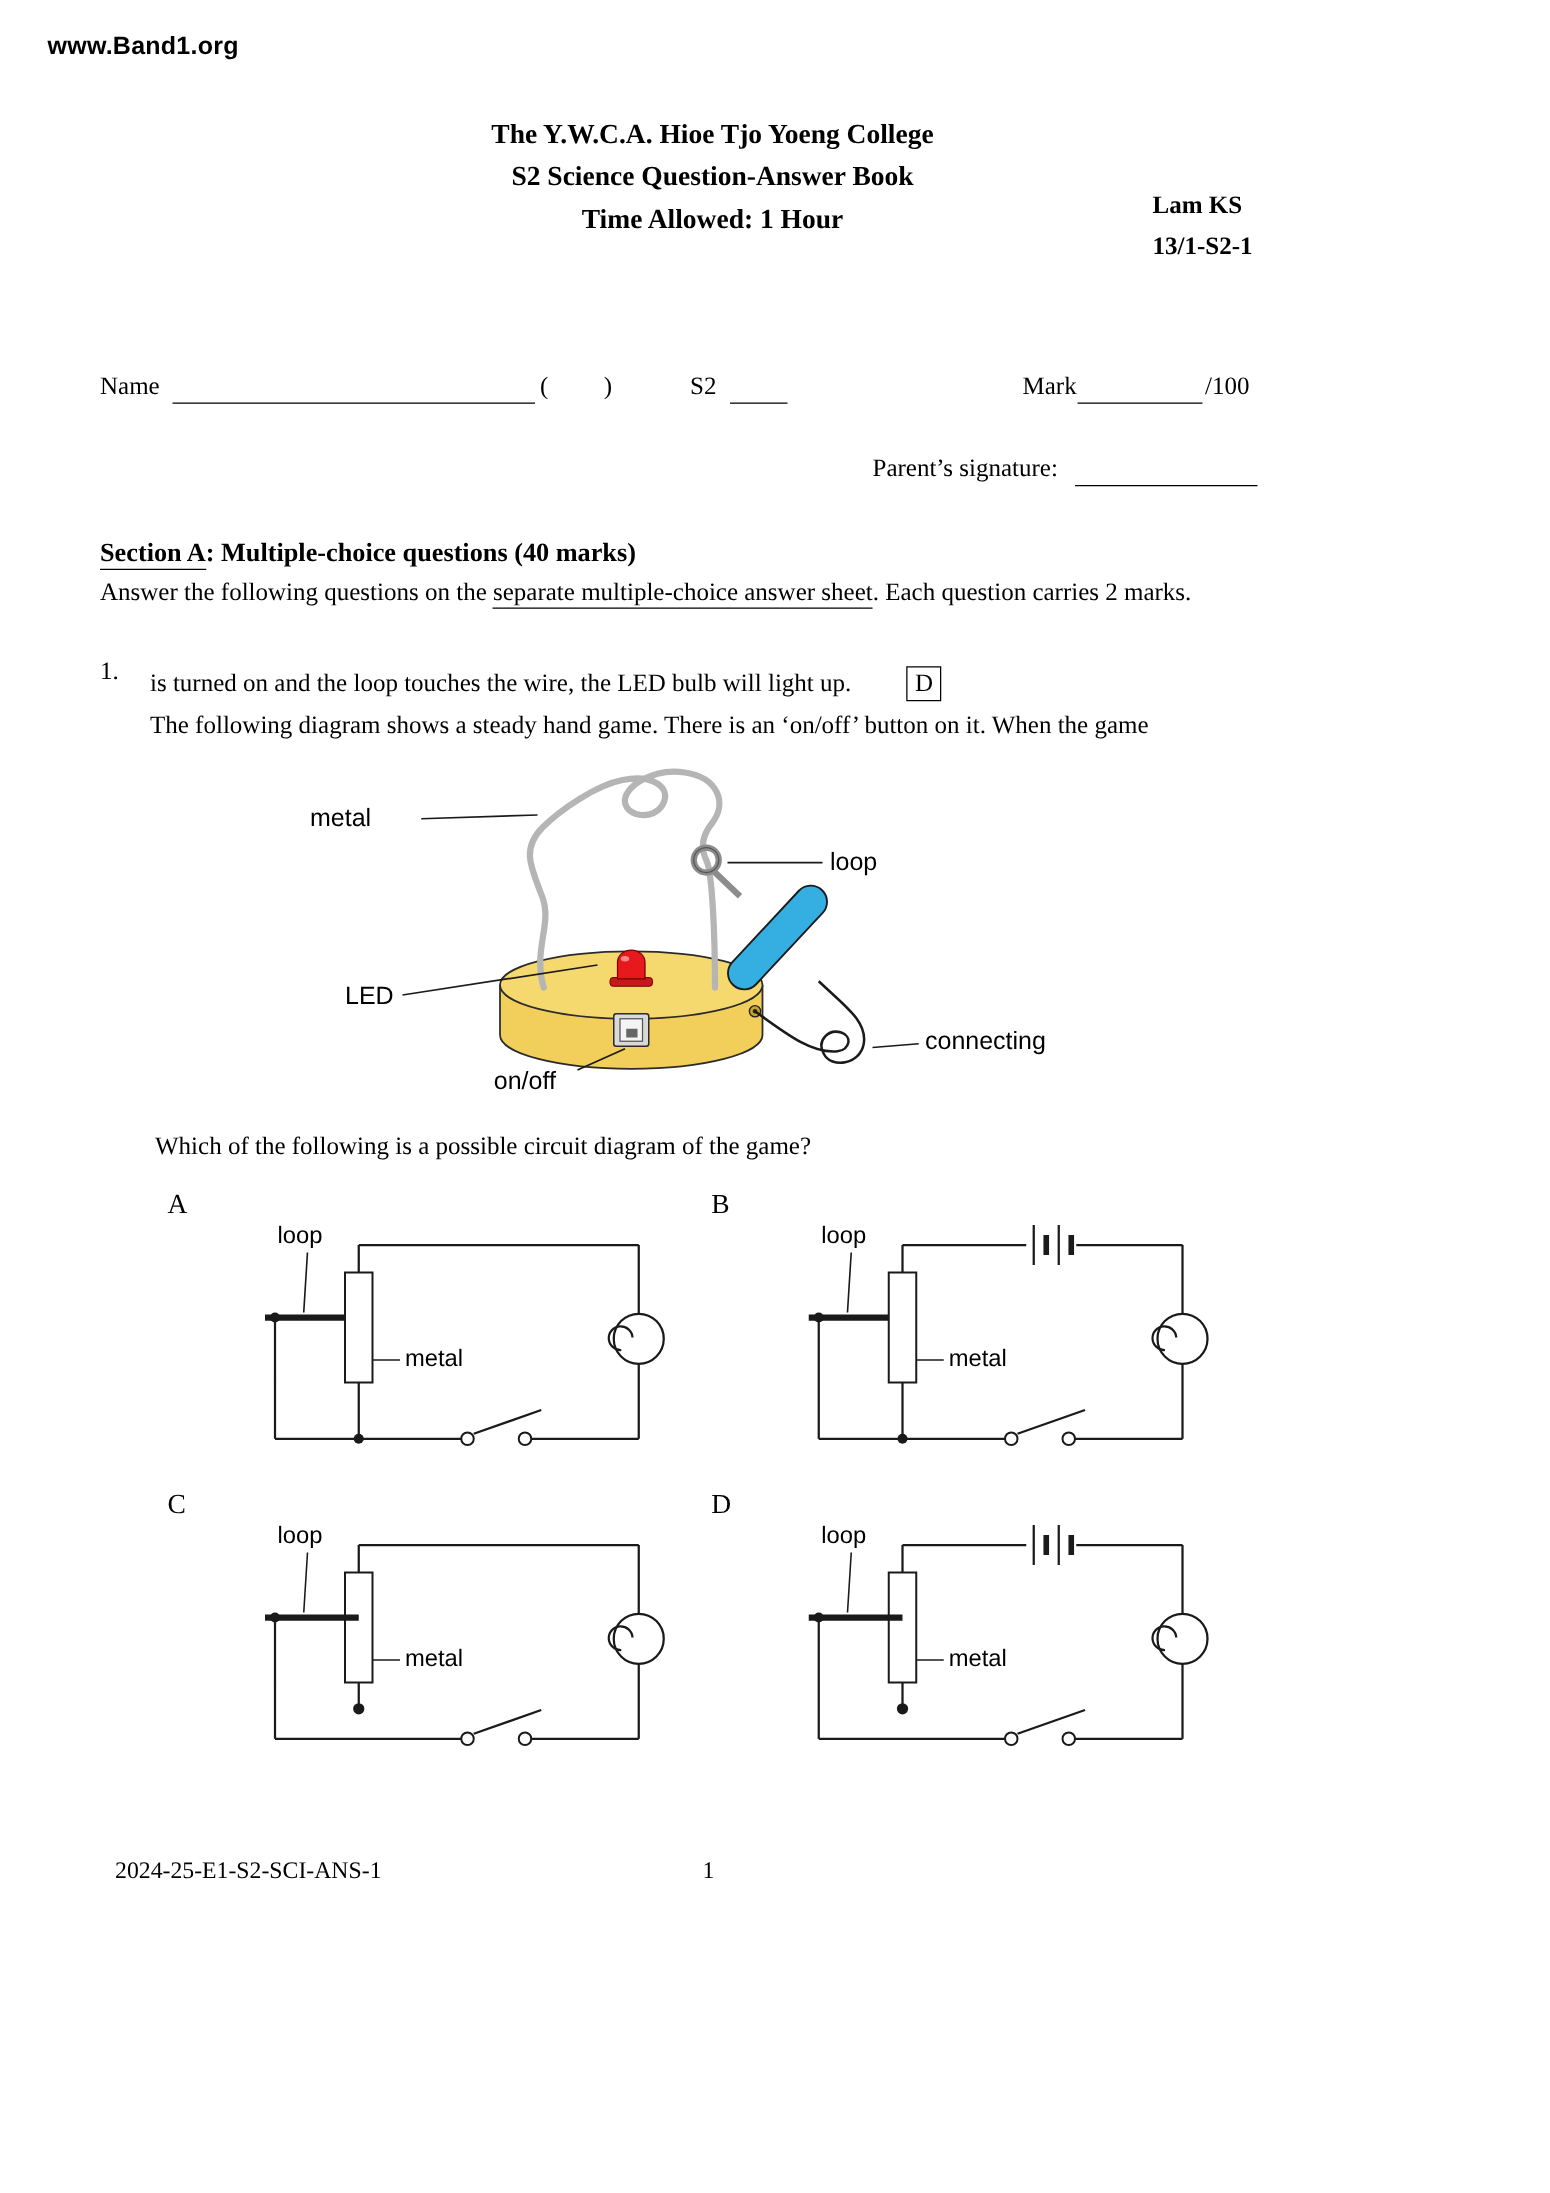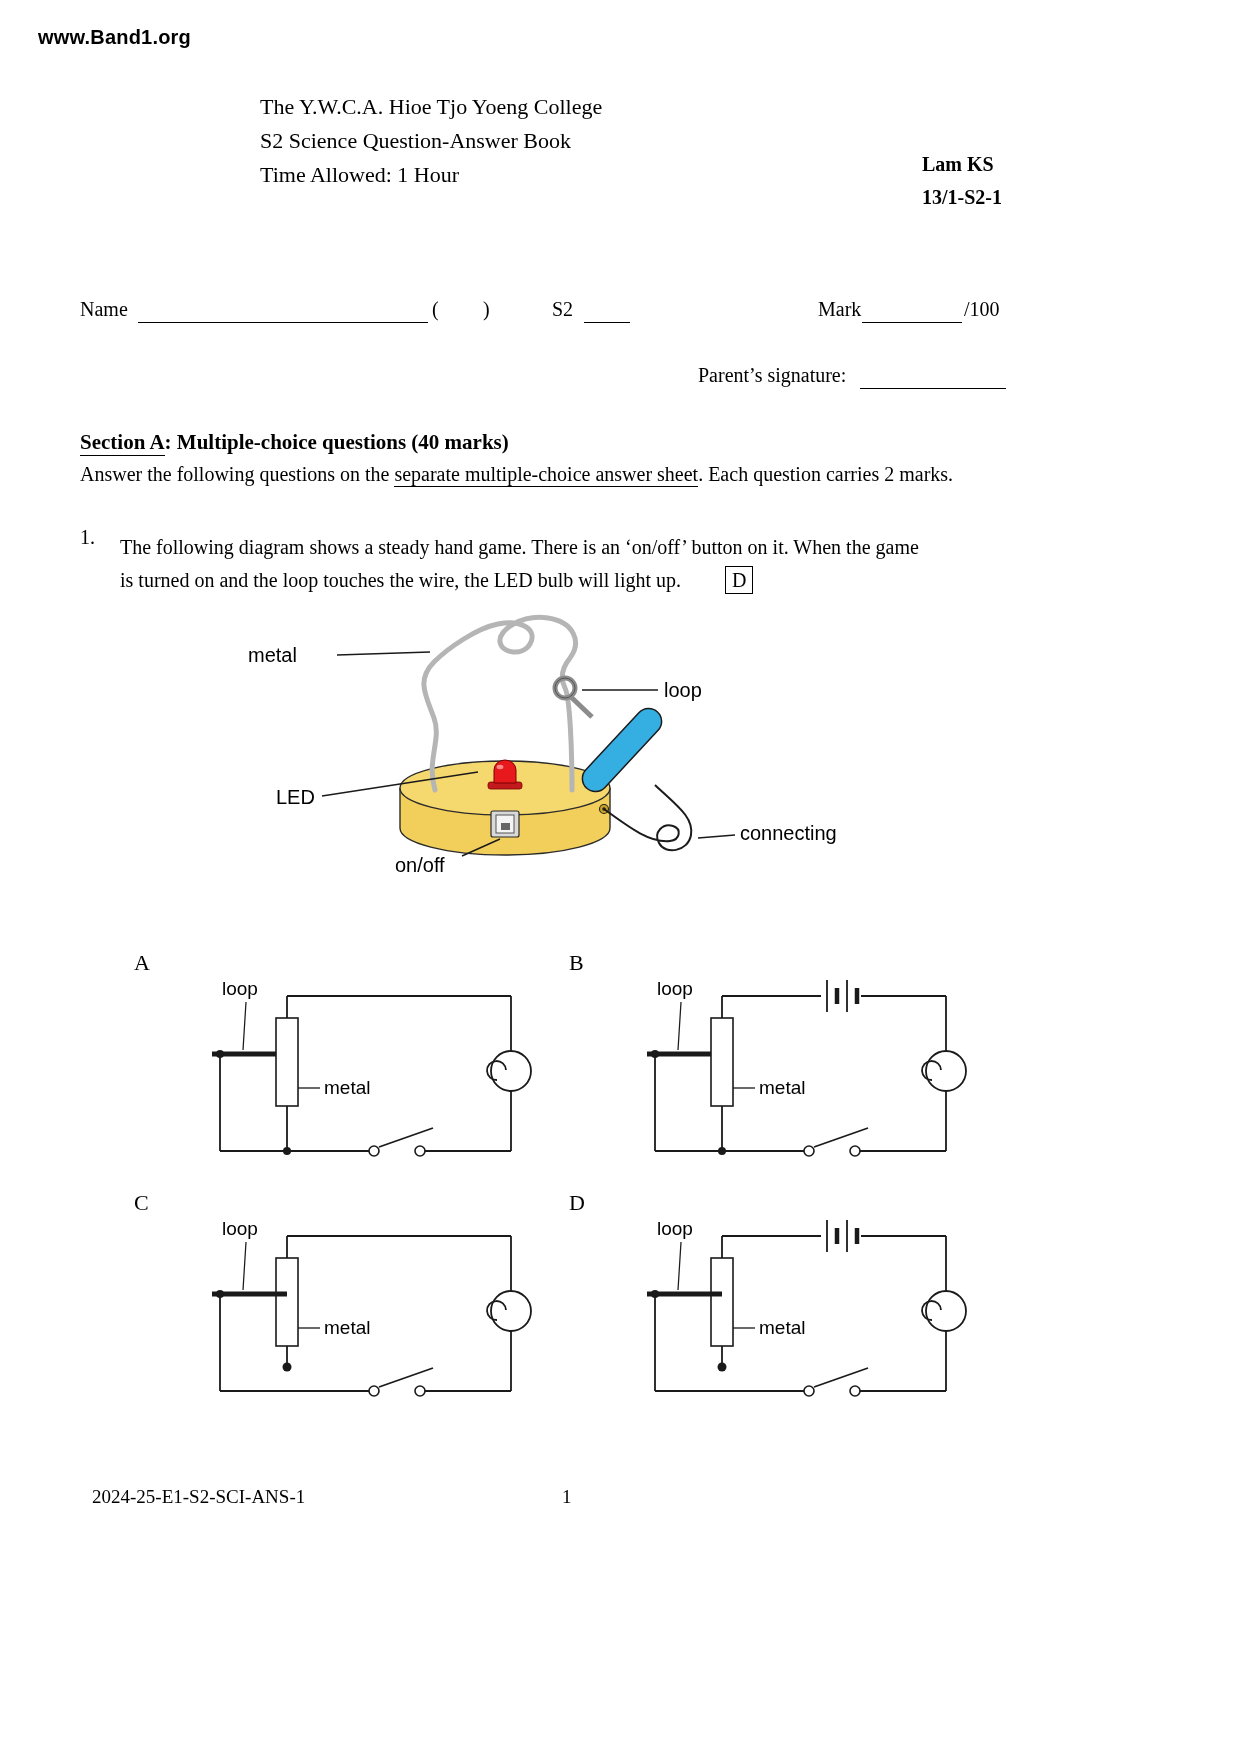--- a/index.html
+++ b/index.html
@@ -1,20 +1,20 @@
 <!DOCTYPE html>
 <html><head>
 <meta charset="utf-8">
 <style>
   html,body{margin:0;padding:0;background:#ffffff;}
   .page{position:relative;width:1240px;height:1754px;background:#ffffff;
         font-family:"Liberation Serif",serif;color:#000;overflow:hidden;}
   .abs{position:absolute;}
   .site{font-family:"Liberation Sans",sans-serif;font-size:20px;font-weight:600;letter-spacing:.2px;}
-  .hdr{text-align:left;font-weight:400;font-size:22px;line-height:34px;}
+  .hdr{text-align:center;font-weight:700;font-size:22px;line-height:34px;}
   .side{font-weight:700;font-size:20px;line-height:33px;}
   .t20{font-size:20px;}
   .t19{font-size:19px;}
   .u{border-bottom:1.6px solid #000;padding-bottom:1px;}
   .blank{display:inline-block;border-bottom:1.3px solid #000;}
   .answer-box{display:inline-block;border:1.6px solid #000;padding:0 6px;margin-left:44px;line-height:26px;}
   .dlabel{position:absolute;font-family:"Liberation Sans",sans-serif;font-size:20px;white-space:nowrap;}
   .clabel{position:absolute;font-family:"Liberation Sans",sans-serif;font-size:19px;white-space:nowrap;}
   .letter{position:absolute;font-size:22px;}
   .option{width:420px;height:220px;}
@@ -66,24 +66,24 @@
   <div class="abs" style="left:80px;top:430px;font-size:21px;font-weight:700;">
     <span class="u">Section A</span><span>: Multiple-choice questions (40 marks)</span>
   </div>
 
   <div class="abs t20" style="left:80px;top:463px;white-space:nowrap;">
     <span>Answer the following questions on the </span><span class="u">separate multiple-choice answer sheet</span><span>. Each question carries 2 marks.</span>
   </div>
 
   <div class="abs t20" style="left:80px;top:526px;">1.</div>
   <div class="abs t20" style="left:120px;top:531px;width:950px;line-height:33px;">
-    <div>The following diagram shows a steady hand game. There is an ‘on/off’ button on it. When the game</div>
     <div>
       <span>is turned on and the loop touches the wire, the LED bulb will light up.</span><span class="answer-box">D</span>
     </div>
+    <div>The following diagram shows a steady hand game. There is an ‘on/off’ button on it. When the game</div>
   </div>
 
   <div class="abs" style="left:230px;top:600px;width:770px;height:300px;">
     <svg width="770" height="300" viewBox="0 0 770 300" style="position:absolute;left:0;top:0;">
 
       <g>
         <path d="M 170 188 L 170 228 A 105 27 0 0 0 380 228 L 380 188" fill="#f2cf5b" stroke="#2b2b2b" stroke-width="1.4"></path>
         <ellipse cx="275" cy="188" rx="105" ry="27" fill="#f6d96e" stroke="#2b2b2b" stroke-width="1.4"></ellipse>
       </g>
 
@@ -123,20 +123,21 @@
         <line x1="468" y1="238" x2="505" y2="235"></line>
       </g>
     </svg>
     <span class="dlabel" style="left:18px;top:44px;">metal</span>
     <span class="dlabel" style="left:434px;top:79px;">loop</span>
     <span class="dlabel" style="left:46px;top:186px;">LED</span>
     <span class="dlabel" style="left:165px;top:254px;">on/off</span>
     <span class="dlabel" style="left:510px;top:222px;">connecting</span>
   </div>
 
+  <div class="abs t20" style="left:124px;top:906px;">Which of the following is a possible circuit diagram of the game?</div>
 
   <div class="abs option" style="left:130px;top:948px;">
     <span class="letter" style="left:4px;top:2px;">A</span>
     <div class="circuit" style="left:66px;top:28px;">
       <svg width="340" height="185" viewBox="0 0 340 185">
         <path class="w" d="M 91 20 H 315 M 315 20 V 75 M 315 115 V 175 M 315 175 H 229 M 173 175 H 24 M 24 175 V 78 M 91 20 V 42 M 91 130 V 175"></path>
         <circle class="w" cx="315" cy="95" r="20"></circle>
         <path class="w" d="M 301 104 A 9.5 9.5 0 1 1 310 94"></path>
         <circle class="contact" cx="178" cy="175" r="5"></circle>
         <circle class="contact" cx="224" cy="175" r="5"></circle>

